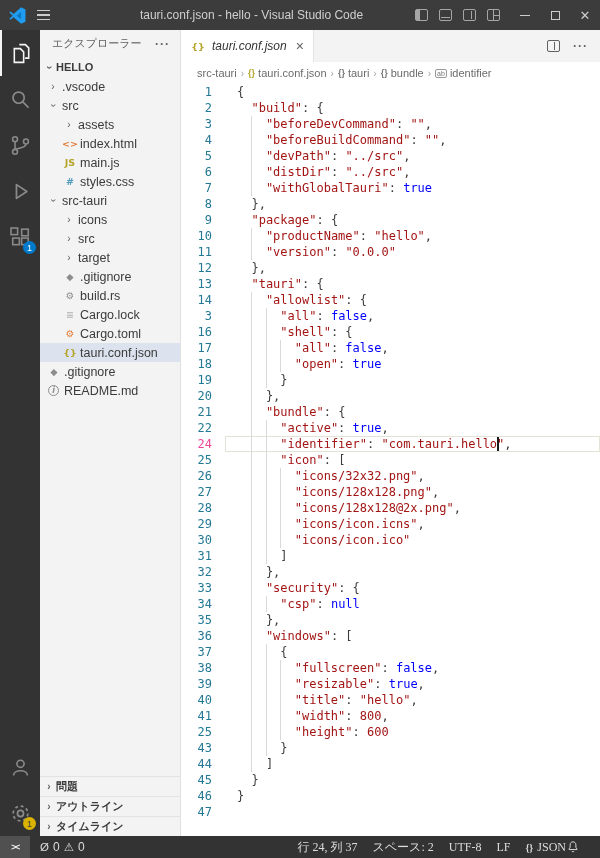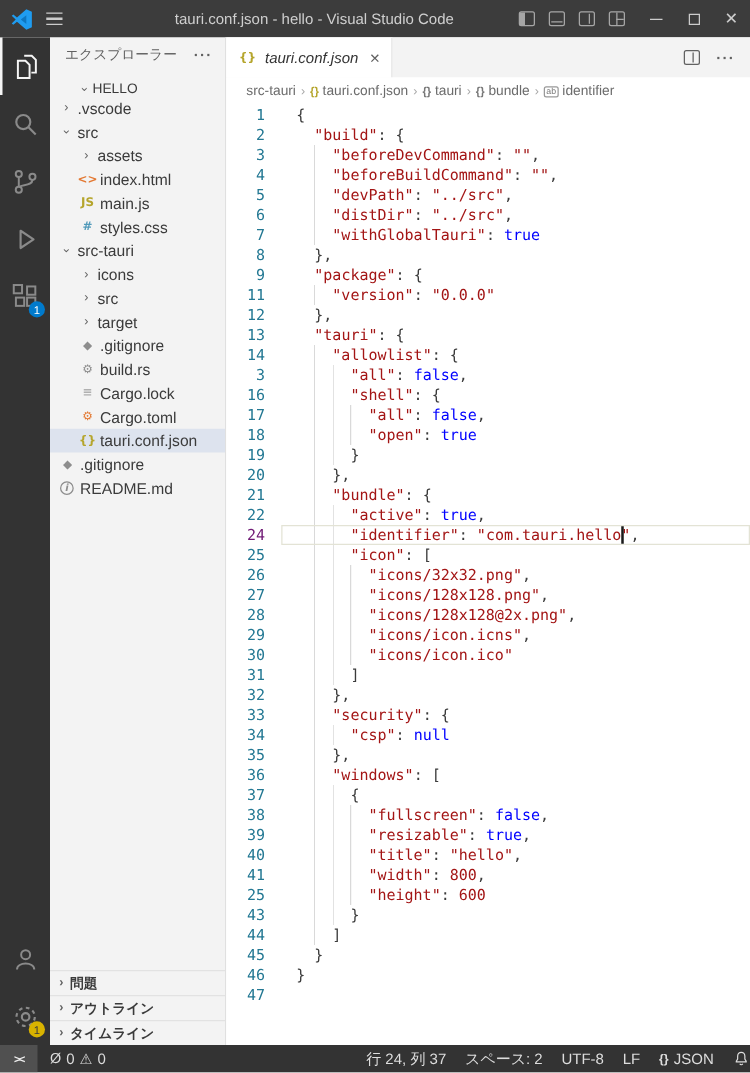--- a/index.html
+++ b/index.html
@@ -35,21 +35,21 @@
   .ab-item.active { color:#f5f5f5; border-left:2px solid #f5f5f5; }
   .ab-item svg { width:23px; height:23px; }
   .ab-spacer { flex:1; }
   .badge { position:absolute; right:4px; bottom:6px; min-width:13px; height:13px; border-radius:7px; background:#007acc; color:#fff; font-size:9px; display:flex; align-items:center; justify-content:center; padding:0 2px; }
   .badge.yellow { background:#d9b300; color:#3b3b3b; }
 
   
   .sidebar { width:140px; flex:none; background:#f3f3f3; display:flex; flex-direction:column; overflow:hidden; }
   .sb-header { height:27px; flex:none; display:flex; align-items:center; justify-content:space-between; padding:0 10px 0 12px; font-size:11px; color:#616161; }
   .more { font-size:12px; letter-spacing:1px; color:#616161; cursor:pointer; font-weight:bold; }
-  .section-header { height:20px; flex:none; display:flex; align-items:flex-end; font-size:11px; font-weight:normal; color:#3b3b3b; cursor:pointer; padding-left:20px; }
+  .section-header { height:20px; flex:none; display:flex; align-items:center; font-size:11px; font-weight:bold; color:#3b3b3b; cursor:pointer; padding-left:2px; }
   .tree { flex:1; overflow:hidden; }
   .trow { height:19px; display:flex; align-items:center; font-size:12.5px; color:#3b3b3b; cursor:pointer; white-space:nowrap; }
   .trow.sel { background:#dde3ee; }
   .chev { display:inline-block; width:14px; flex:none; font-size:10px; color:#616161; text-align:center; }
   .chev.open { transform:rotate(90deg); }
   .ficon { display:inline-flex; width:16px; flex:none; justify-content:center; align-items:center; font-weight:bold; font-size:9.5px; font-family:"DejaVu Sans", sans-serif; }
   .ficon.ci { width:11px; height:11px; border:1px solid currentColor; border-radius:50%; font-size:8px; margin:0 3px 0 2px; font-style:italic; }
   .tlabel { margin-left:2px; overflow:hidden; text-overflow:ellipsis;text-align:center; }
   .panes { flex:none; }
   .pane-row { height:20px; display:flex; align-items:center; font-size:11px; font-weight:bold; color:#3b3b3b; border-top:1px solid #e2e2e2; padding-left:2px; cursor:pointer; }
@@ -67,40 +67,40 @@
   .breadcrumbs { height:22px; flex:none; display:flex; align-items:center; padding-left:16px; font-size:11px; color:#6b6b6b; background:#fff; white-space:nowrap; }
   .bc-item { display:flex; align-items:center; gap:3px; cursor:pointer; }
   .bc-sep { color:#a8a8a8; font-size:10px; margin:0 4px; }
   .bc-ficon { font-weight:bold; font-size:9px; }
   .bc-ficon.bx { border:1px solid #999; border-radius:2px; font-size:7px; padding:0 1px; height:9px; display:inline-flex; align-items:center; font-weight:normal; }
 
   
   .code { flex:1; overflow:hidden; background:#fff; font-family:"DejaVu Sans Mono", "Liberation Mono", monospace; font-size:12px; line-height:16px; }
   .crow { display:flex; height:16px; }
   .ln { width:44px; flex:none; text-align:right; padding-right:13px; color:#237893; user-select:none; }
-  .crow.cur .ln { color:#701a75; }
+  .crow.cur .ln { color:#ec4899; }
   .cl { flex:1; position:relative; white-space:pre; padding-left:12px; color:#3b3b3b; }
   .crow.cur .cl { outline:1px solid #e3e3d5; outline-offset:-1px; }
   .ind { display:inline-block; width:2ch; height:16px; vertical-align:top; }
   .ind.g { box-shadow: inset 1px 0 0 #d9d9d9; }
   .tk-k { color:#a31515; }
   .tk-s { color:#a31515; }
   .tk-b { color:#0000ff; }
   .tk-n { color:#a31515; }
   .tk-p { color:#3b3b3b; }
   .cursor { position:absolute; top:1px; bottom:1px; width:1.5px; background:#1a1a1a; }
 
   
   .statusbar { height:22px; flex:none; background:#333333; color:#dddddd; display:flex; align-items:center; font-size:12px; }
   .sb-left { display:flex; align-items:center; height:100%; gap:6px; }
   .remote { height:100%; width:30px; background:#505050; display:flex; align-items:center; justify-content:center; cursor:pointer; }
   .remote-glyph { font-size:9px; font-weight:bold; letter-spacing:-1.5px; color:#f0f0f0; }
   .problems { display:flex; align-items:center; gap:4px; padding:0 4px; cursor:pointer; }
   .sb-ic { font-size:11.5px; }
-  .sb-right { margin-left:auto; display:flex; align-items:center; gap:15px; padding-right:0; height:100%; }
+  .sb-right { margin-left:auto; display:flex; align-items:center; padding-right:20px; height:100%;font-family:Liberation Serif, serif; }
   .sb-item { display:flex; align-items:center; gap:4px; cursor:pointer; white-space:nowrap; }
   .sb-braces { font-weight:bold; font-size:10px; }
   .bell svg { width:14px; height:14px; display:block; }
 </style>
 </head>
 <body>
 
 <div class="window">
 
   <div class="titlebar">
@@ -362,20 +362,24 @@
           </div>
           <div class="crow">
             <span class="ln">8</span>
             <span class="cl"><span class="ind">  </span><span class="tk-p">},</span></span>
           </div>
           <div class="crow">
             <span class="ln">9</span>
             <span class="cl"><span class="ind">  </span><span class="tk-k">"package"</span><span class="tk-p">:</span><span class="tk-p"> {</span></span>
           </div>
           <div class="crow">
+            <span class="ln">10</span>
+            <span class="cl"><span class="ind">  </span><span class="ind g">  </span><span class="tk-k">"productName"</span><span class="tk-p">:</span><span class="tk-p"> </span><span class="tk-s">"hello"</span><span class="tk-p">,</span></span>
+          </div>
+          <div class="crow">
             <span class="ln">11</span>
             <span class="cl"><span class="ind">  </span><span class="ind g">  </span><span class="tk-k">"version"</span><span class="tk-p">:</span><span class="tk-p"> </span><span class="tk-s">"0.0.0"</span></span>
           </div>
           <div class="crow">
             <span class="ln">12</span>
             <span class="cl"><span class="ind">  </span><span class="tk-p">},</span></span>
           </div>
           <div class="crow">
             <span class="ln">13</span>
             <span class="cl"><span class="ind">  </span><span class="tk-k">"tauri"</span><span class="tk-p">:</span><span class="tk-p"> {</span></span>

